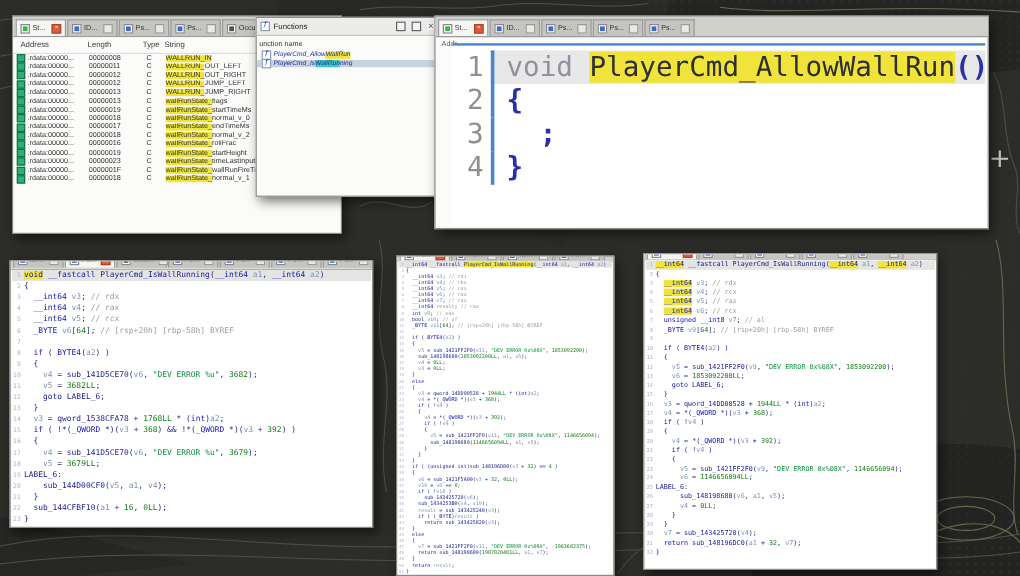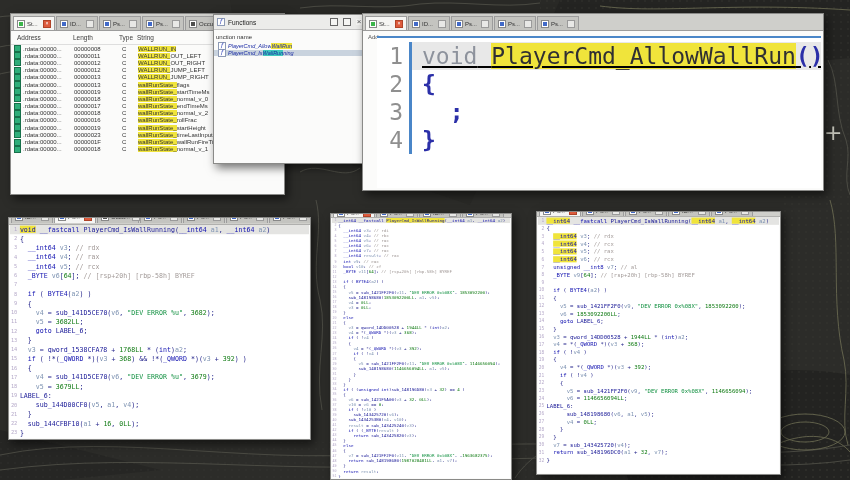--- a/index.html
+++ b/index.html
@@ -69,21 +69,21 @@
   
   #zoom-win{left:362px;top:13px;width:462px;height:178px;z-index:4;}
   .addrfrag{position:absolute;left:5px;top:20px;font-size:6px;color:#555;}
   .bigpanel{position:absolute;left:14px;right:2px;top:22px;bottom:2px;background:#fff;
             border-top:2px solid #4a86c8;overflow:hidden;}
   .zoomcode{font-family:"DejaVu Sans Mono",monospace;font-size:23px;padding-top:4px;}
   .zoomcode .cline{height:28px;line-height:28px;display:flex;}
   .zoomcode .lnum{width:26px;color:#8f8f8f;font-size:23px;text-align:right;margin-right:6px;flex:none;}
   .zoomcode .ltext{border-left:3px solid #4a86c8;padding-left:10px;flex:1;white-space:pre;}
   .zoomcode .cline.cur{background:transparent;}
-  .zoomcode .cline.cur .ltext{background:#e8e8e8;text-decoration:underline;}
+  .zoomcode .cline.cur .ltext{background:#e8e8e8;}
   #zoom-win .tok-kw{color:#8d929c;}
   #zoom-win .tok-name{color:#2f2f33;}
   #zoom-win .tok-punct{color:#2b2fa8;font-weight:700;}
   
   #bl-win{left:8px;top:217px;width:303px;height:223px;z-index:2;}
   #bl-win .minitabs{height:6px;}
   #bl-win .codewrap{top:7px;}
   #bl-win .codescale{transform:scale(0.66);width:459px;}
   #bl-win .cline{height:14px;line-height:14px;}
   #bm-win{left:330px;top:213px;width:182px;height:267px;z-index:2;}

